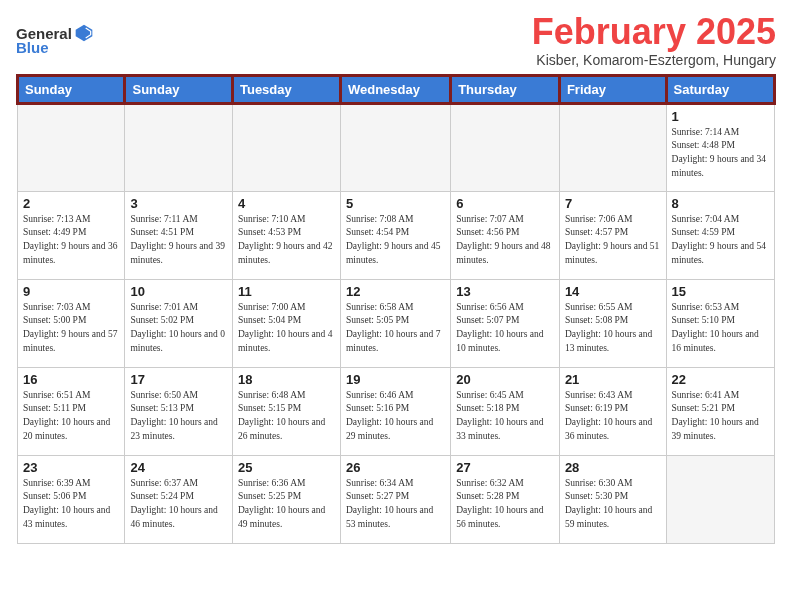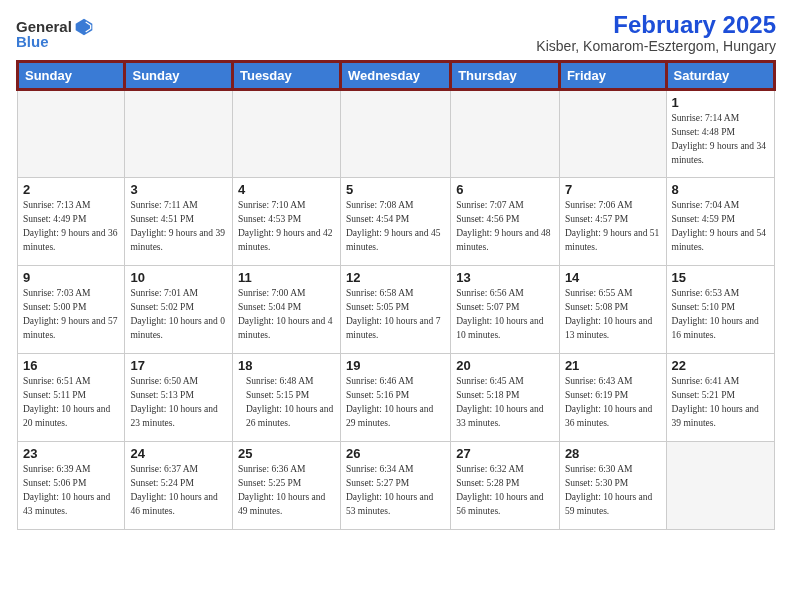--- a/index.html
+++ b/index.html
@@ -36,23 +36,23 @@
     }
     .logo-icon {
       width: 20px;
       height: 20px;
       margin-left: 2px;
     }
     .title-block {
       text-align: right;
     }
     .month-year {
-      font-size: 24px;
-      font-weight: bold;
-      color: #1d4ed8;
+      font-size: 36px;
+      font-weight: bold;
+      color: #ef4444;
       line-height: 1.1;
     }
     .location {
       font-size: 14px;
       color: #444;
     }
     .calendar {
       width: 100%;
       border-collapse: collapse;
       margin-top: 6px;
@@ -239,21 +239,21 @@
 Daylight: 10 hours and 20 minutes.</div>
           </td>
           <td>
             <span class="day-number">17</span>
             <div class="day-info" style="white-space: pre-line;">Sunrise: 6:50 AM
 Sunset: 5:13 PM
 Daylight: 10 hours and 23 minutes.</div>
           </td>
           <td>
             <span class="day-number">18</span>
-            <div class="day-info" style="white-space: pre-line; margin-left: 8px;">Sunrise: 6:48 AM
+            <div class="day-info" style="white-space: pre-line;">Sunrise: 6:48 AM
 Sunset: 5:15 PM
 Daylight: 10 hours and 26 minutes.</div>
           </td>
           <td>
             <span class="day-number">19</span>
             <div class="day-info" style="white-space: pre-line;">Sunrise: 6:46 AM
 Sunset: 5:16 PM
 Daylight: 10 hours and 29 minutes.</div>
           </td>
           <td>

